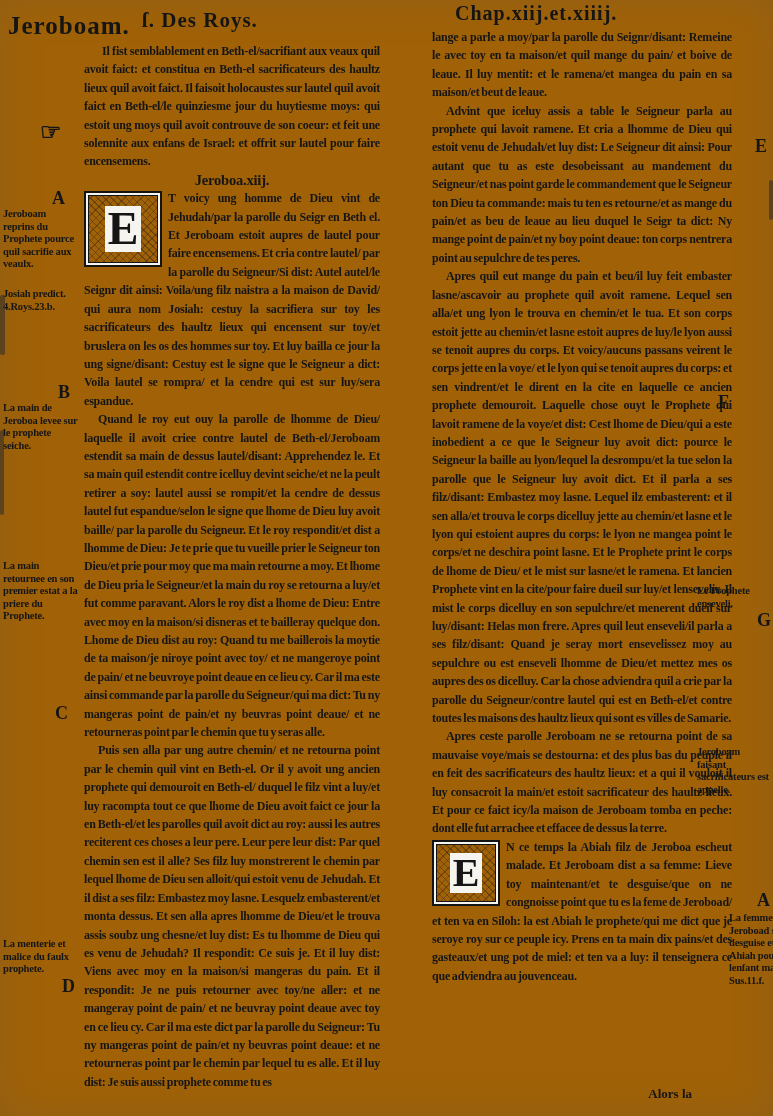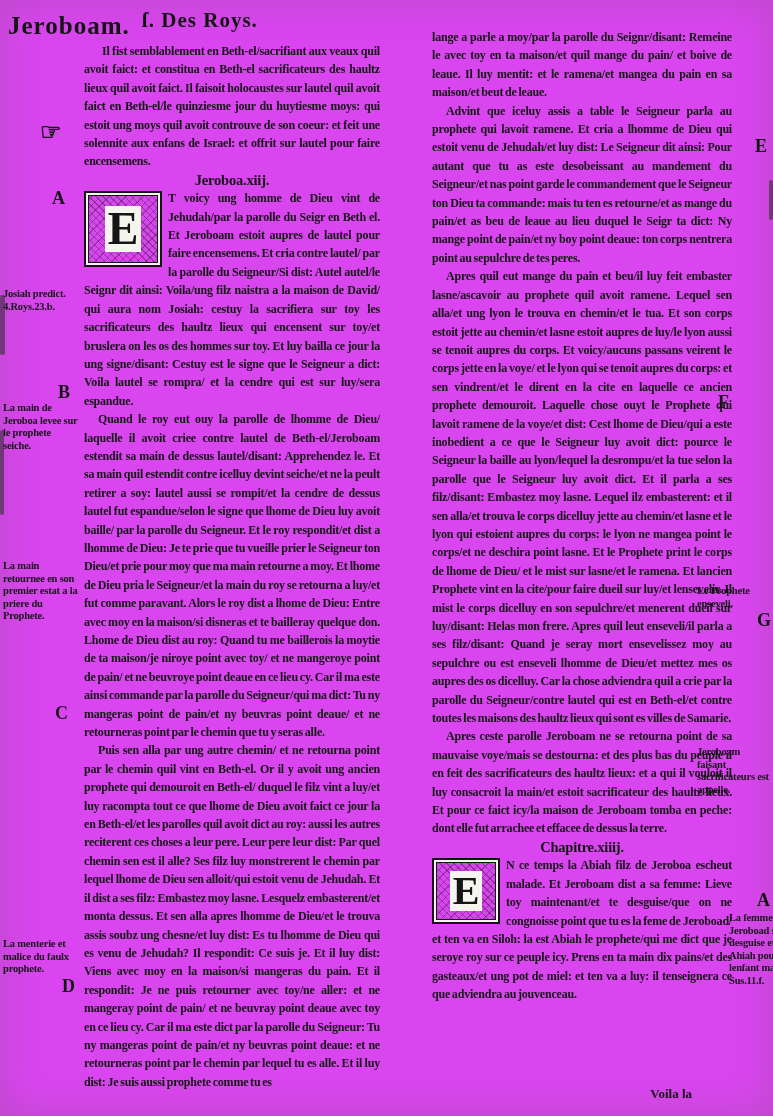--- a/index.html
+++ b/index.html
@@ -1,18 +1,18 @@
 <!DOCTYPE html>
 <html><head>
 <meta charset="utf-8">
 <style>
   html,body { margin:0; padding:0; background:#9a9a9a; }
   .page {
     position:relative; width:773px; height:1116px; margin:0 auto;
-    background:#d946ef; color:#151515; overflow:hidden;
+    background:#a16207; color:#151515; overflow:hidden;
     font-family:"Liberation Serif", "DejaVu Serif", serif;
     box-shadow: inset 0 0 40px rgba(90,85,70,.25);
   }
   .bl { font-weight:700; }
   .hdr { position:absolute; white-space:nowrap; font-weight:700; }
   .hdr-left   { left:8px;  top:12px; font-size:25px; letter-spacing:1px; }
   .hdr-center { left:142px; top:8px; font-size:21px; letter-spacing:1px; }
   .hdr-right  { left:455px; top:2px; font-size:20px; letter-spacing:1px; }
   .col {
     position:absolute; text-align:justify; font-weight:700;
@@ -46,24 +46,26 @@
                font-weight:700; font-size:13px; }
   .smudge { position:absolute; background:#2a2a2a; opacity:.55; border-radius:2px; }
 </style>
 </head>
 <body>
 
 <div class="page">
 
   <div class="hdr hdr-left bl">Jeroboam.</div>
   <div class="hdr hdr-center bl">ſ. Des Roys.</div>
+  <div class="hdr hdr-right bl">Chap.xiij.et.xiiij.</div>
 
   <div class="manicule">☞</div>
 
   <div class="slet" style="left:52px; top:188px;">A</div>
+  <div class="mnote mnote-left" style="top:208px;">Jeroboam reprins du Prophete pource quil sacrifie aux veaulx.</div>
   <div class="mnote mnote-left" style="top:288px;">Josiah predict. 4.Roys.23.b.</div>
   <div class="slet" style="left:58px; top:382px;">B</div>
   <div class="mnote mnote-left" style="top:560px;">La main retournee en son premier estat a la priere du Prophete.</div>
   <div class="mnote mnote-left" style="top:402px;">La main de Jeroboa levee sur le prophete seiche.</div>
   <div class="slet" style="left:55px; top:703px;">C</div>
   <div class="mnote mnote-left" style="top:938px;">La menterie et malice du faulx prophete.</div>
   <div class="slet" style="left:62px; top:976px;">D</div>
 
   <div class="slet" style="left:755px; top:136px;">E</div>
   <div class="slet" style="left:718px; top:392px;">F</div>
@@ -83,27 +85,26 @@
     </p>
     <p>Quand le roy eut ouy la parolle de lhomme de Dieu/ laquelle il avoit criee contre lautel de Beth-el/Jeroboam estendit sa main de dessus lautel/disant: Apprehendez le. Et sa main quil estendit contre icelluy devint seiche/et ne la peult retirer a soy: lautel aussi se rompit/et la cendre de dessus lautel fut espandue/selon le signe que lhome de Dieu luy avoit baille/ par la parolle du Seigneur. Et le roy respondit/et dist a lhomme de Dieu: Je te prie que tu vueille prier le Seigneur ton Dieu/et prie pour moy que ma main retourne a moy. Et lhome de Dieu pria le Seigneur/et la main du roy se retourna a luy/et fut comme paravant. Alors le roy dist a lhome de Dieu: Entre avec moy en la maison/si disneras et te bailleray quelque don. Lhome de Dieu dist au roy: Quand tu me baillerois la moytie de ta maison/je niroye point avec toy/ et ne mangeroye point de pain/ et ne beuvroye point deaue en ce lieu cy. Car il ma este ainsi commande par la parolle du Seigneur/qui ma dict: Tu ny mangeras point de pain/et ny beuvras point deaue/ et ne retourneras point par le chemin que tu y seras alle.</p>
     <p>Puis sen alla par ung autre chemin/ et ne retourna point par le chemin quil vint en Beth-el. Or il y avoit ung ancien prophete qui demouroit en Beth-el/ duquel le filz vint a luy/et luy racompta tout ce que lhome de Dieu avoit faict ce jour la en Beth-el/et les parolles quil avoit dict au roy: aussi les autres reciterent ces choses a leur pere. Leur pere leur dist: Par quel chemin sen est il alle? Ses filz luy monstrerent le chemin par lequel lhome de Dieu sen alloit/qui estoit venu de Jehudah. Et il dist a ses filz: Embastez moy lasne. Lesquelz embasterent/et monta dessus. Et sen alla apres lhomme de Dieu/et le trouva assis soubz ung chesne/et luy dist: Es tu lhomme de Dieu qui es venu de Jehudah? Il respondit: Ce suis je. Et il luy dist: Viens avec moy en la maison/si mangeras du pain. Et il respondit: Je ne puis retourner avec toy/ne aller: et ne mangeray point de pain/ et ne beuvray point deaue avec toy en ce lieu cy. Car il ma este dict par la parolle du Seigneur: Tu ny mangeras point de pain/et ny beuvras point deaue: et ne retourneras point par le chemin par lequel tu es alle. Et il luy dist: Je suis aussi prophete comme tu es</p>
   </div>
 
   <div class="col col-right">
     <p class="noindent">lange a parle a moy/par la parolle du Seignr/disant: Remeine le avec toy en ta maison/et quil mange du pain/ et boive de leaue. Il luy mentit: et le ramena/et mangea du pain en sa maison/et beut de leaue.</p>
     <p>Advint que iceluy assis a table le Seigneur parla au prophete qui lavoit ramene. Et cria a lhomme de Dieu qui estoit venu de Jehudah/et luy dist: Le Seigneur dit ainsi: Pour autant que tu as este desobeissant au mandement du Seigneur/et nas point garde le commandement que le Seigneur ton Dieu ta commande: mais tu ten es retourne/et as mange du pain/et as beu de leaue au lieu duquel le Seigr ta dict: Ny mange point de pain/et ny boy point deaue: ton corps nentrera point au sepulchre de tes peres.</p>
     <p>Apres quil eut mange du pain et beu/il luy feit embaster lasne/ascavoir au prophete quil avoit ramene. Lequel sen alla/et ung lyon le trouva en chemin/et le tua. Et son corps estoit jette au chemin/et lasne estoit aupres de luy/le lyon aussi se tenoit aupres du corps. Et voicy/aucuns passans veirent le corps jette en la voye/ et le lyon qui se tenoit aupres du corps: et sen vindrent/et le dirent en la cite en laquelle ce ancien prophete demouroit. Laquelle chose ouyt le Prophete qui lavoit ramene de la voye/et dist: Cest lhome de Dieu/qui a este inobedient a ce que le Seigneur luy avoit dict: pource le Seigneur la baille au lyon/lequel la desrompu/et la tue selon la parolle que le Seigneur luy avoit dict. Et il parla a ses filz/disant: Embastez moy lasne. Lequel ilz embasterent: et il sen alla/et trouva le corps dicelluy jette au chemin/et lasne et le lyon qui estoient aupres du corps: le lyon ne mangea point le corps/et ne deschira point lasne. Et le Prophete print le corps de lhome de Dieu/ et le mist sur lasne/et le ramena. Et lancien Prophete vint en la cite/pour faire dueil sur luy/et lensevelir. Il mist le corps dicelluy en son sepulchre/et menerent dueil sur luy/disant: Helas mon frere. Apres quil leut enseveli/il parla a ses filz/disant: Quand je seray mort ensevelissez moy au sepulchre ou est enseveli lhomme de Dieu/et mettez mes os aupres des os dicelluy. Car la chose adviendra quil a crie par la parolle du Seigneur/contre lautel qui est en Beth-el/et contre toutes les maisons des haultz lieux qui sont es villes de Samarie.</p>
     <p>Apres ceste parolle Jeroboam ne se retourna point de sa mauvaise voye/mais se destourna: et des plus bas du peuple il en feit des sacrificateurs des haultz lieux: et a qui il vouloit il luy consacroit la main/et estoit sacrificateur des haultz lieux. Et pour ce faict icy/la maison de Jeroboam tomba en peche: dont elle fut arrachee et effacee de dessus la terre.</p>
-    <p class="chap-head">Chapitre.xiiij.</p>
     <p class="noindent">
       <span class="dropcap small">
           <span>E</span>
         </span><span>N ce temps la Abiah filz de Jeroboa escheut malade. Et Jeroboam dist a sa femme: Lieve toy maintenant/et te desguise/que on ne congnoisse point que tu es la feme de Jeroboad/ et ten va en Siloh: la est Abiah le prophete/qui me dict que je seroye roy sur ce peuple icy. Prens en ta main dix pains/et des gasteaux/et ung pot de miel: et ten va a luy: il tenseignera ce que adviendra au jouvenceau.</span>
     </p>
   </div>
 
-  <div class="catchword">Voila la</div>
+  <div class="catchword">Alors la</div>
 
   <div class="smudge" style="left:0; top:295px; width:5px; height:60px;"></div>
   <div class="smudge" style="left:0; top:430px; width:4px; height:85px;"></div>
   <div class="smudge" style="left:769px; top:180px; width:4px; height:40px;"></div>
 
 </div>
 
 </body></html>

